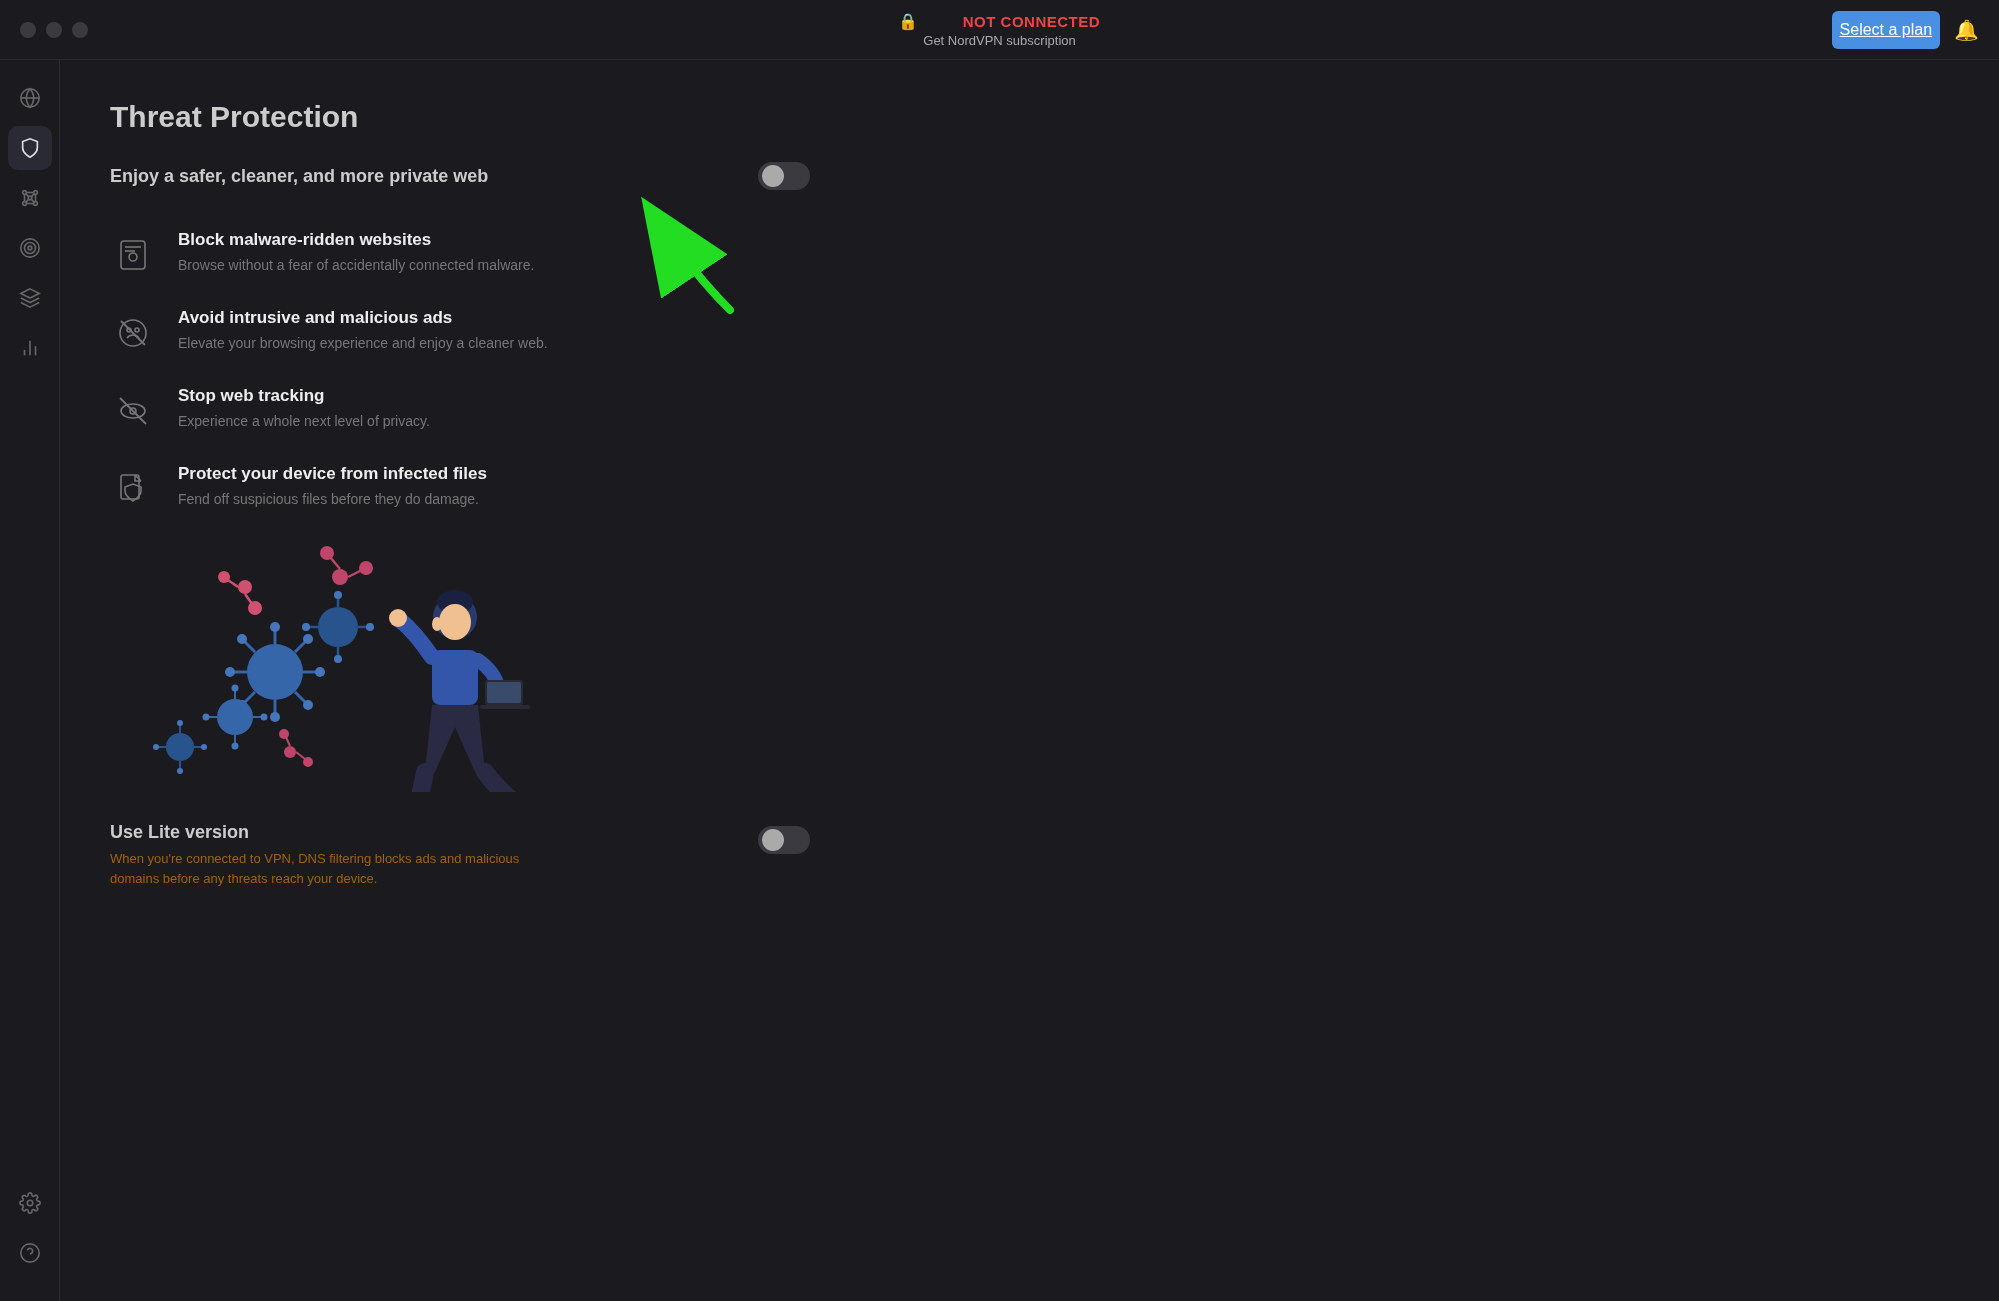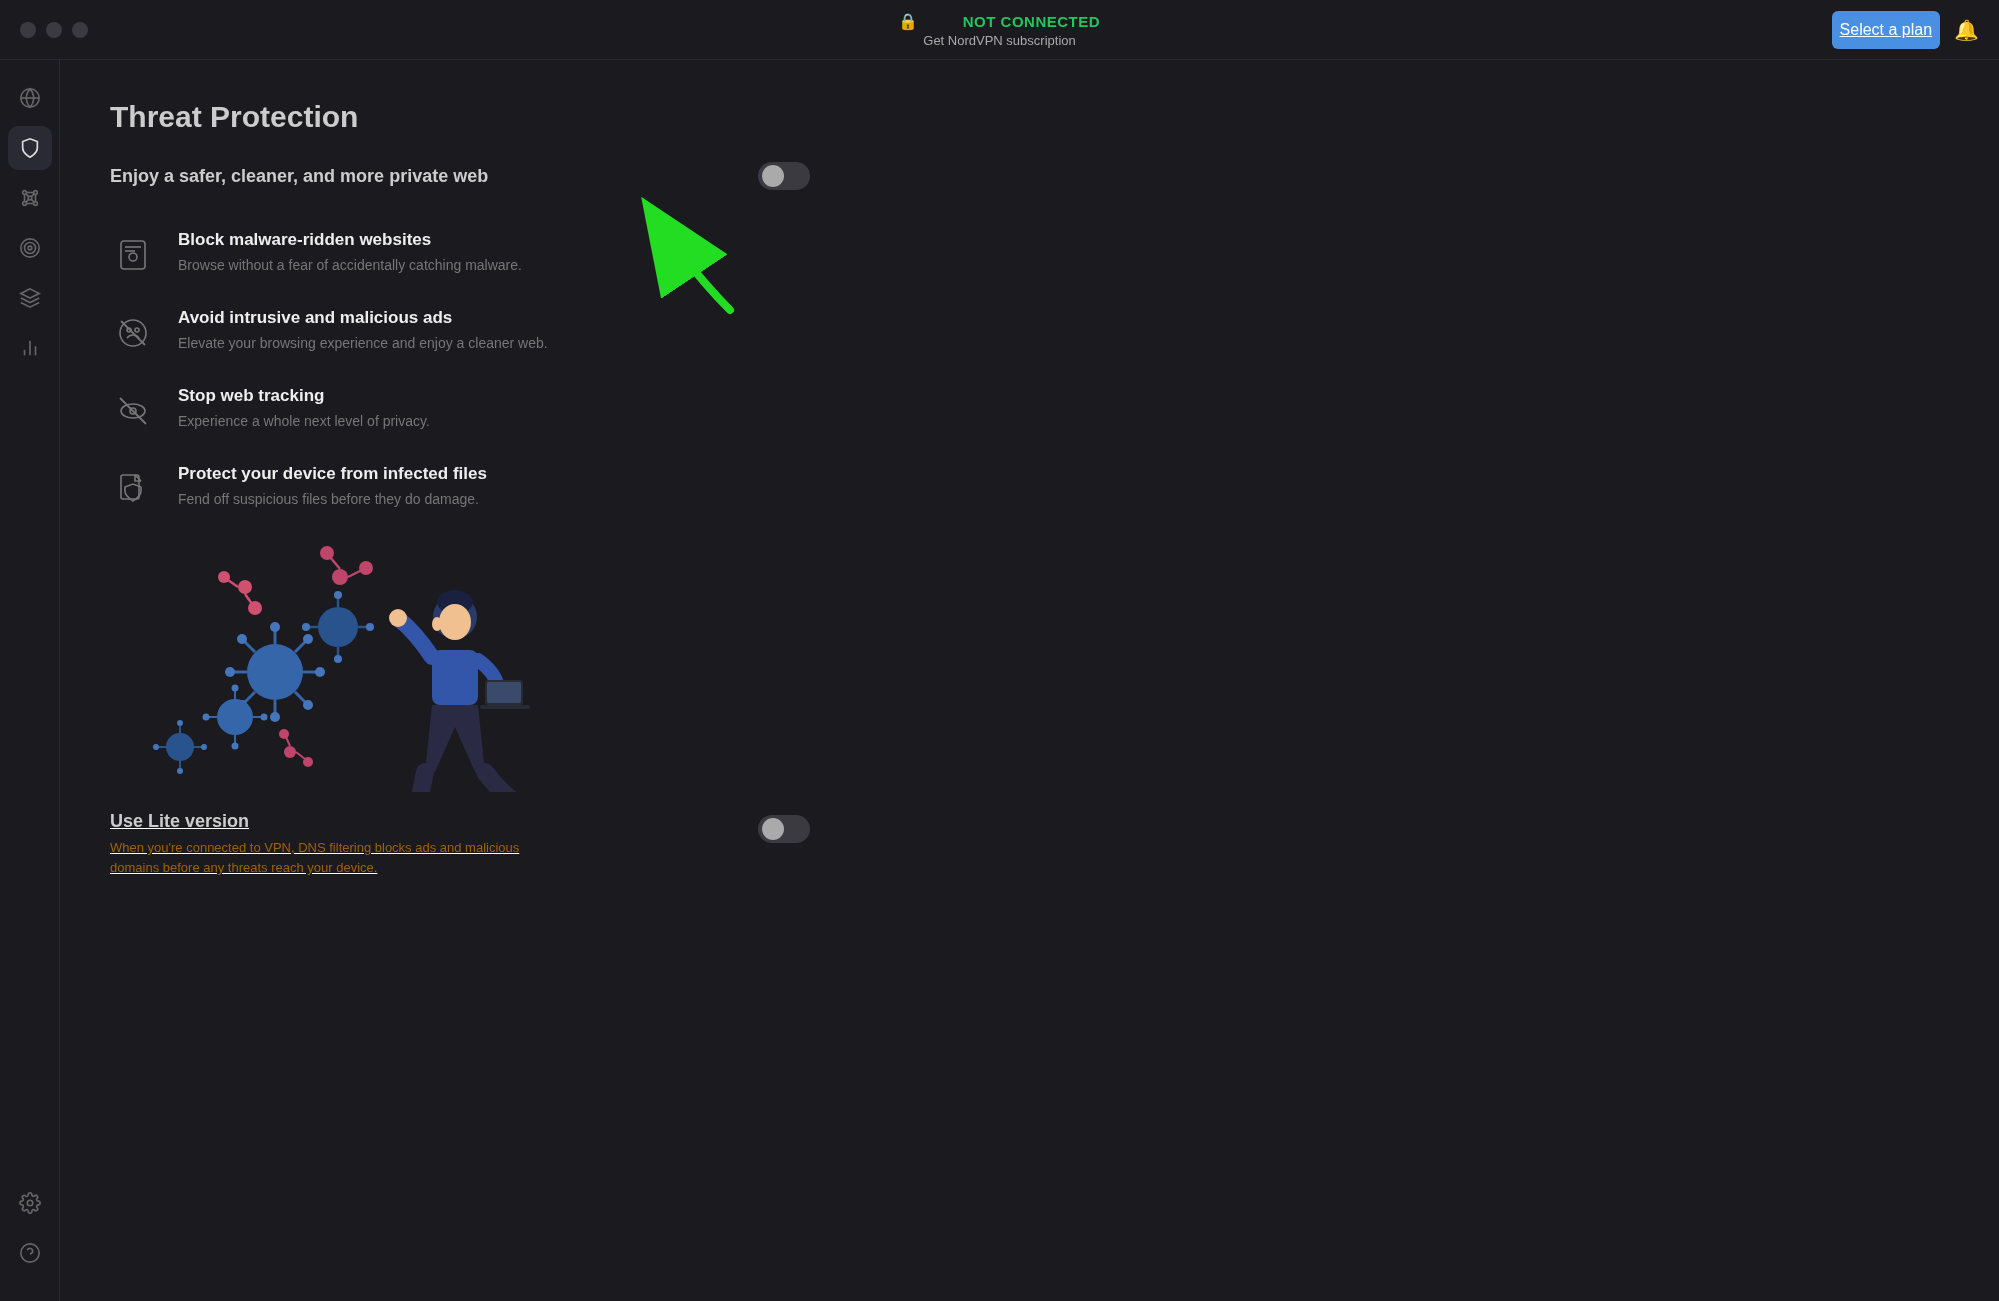--- a/index.html
+++ b/index.html
@@ -61,21 +61,21 @@
       align-items: center;
       gap: 8px;
     }
 
     .lock-icon-red {
       color: #e05050;
       font-size: 16px;
     }
 
     .not-connected-text {
-      color: #22c55e;
+      color: #ef4444;
       font-size: 15px;
       font-weight: 600;
       letter-spacing: 0.5px;
       padding-left: 36px;
     }
 
     .subscription-text {
       color: #aaa;
       font-size: 13px;
     }
@@ -254,22 +254,21 @@
     .illustration-wrap {
       margin-top: 10px;
       margin-left: -20px;
       width: 500px;
       height: 280px;
       position: relative;
     }
 
     
     .lite-version-section {
-      margin-top: 9px;
-      text-decoration: underline;
+      margin-top: 20px;
     }
 
     .lite-version-section h3 {
       font-size: 18px;
       font-weight: 600;
       color: #ccc;
       margin-bottom: 6px;
     }
 
     .lite-version-section p {
@@ -428,21 +427,21 @@
           <div class="feature-icon-wrap">
             <svg width="36" height="36" viewBox="0 0 36 36" fill="none" stroke="#777" stroke-width="1.6">
               <rect x="6" y="4" width="24" height="28" rx="3"></rect>
               <circle cx="18" cy="20" r="4"></circle>
               <line x1="10" y1="10" x2="26" y2="10"></line>
               <line x1="10" y1="14" x2="20" y2="14"></line>
             </svg>
           </div>
           <div class="feature-text">
             <h3>Block malware-ridden websites</h3>
-            <p>Browse without a fear of accidentally catching malware.</p>
+            <p>Browse without a fear of accidentally connected malware.</p>
           </div>
         </div>
 
         <div class="feature-item">
           <div class="feature-icon-wrap">
             <svg width="36" height="36" viewBox="0 0 36 36" fill="none" stroke="#777" stroke-width="1.6">
               <circle cx="18" cy="18" r="13"></circle>
               <circle cx="14" cy="15" r="2"></circle>
               <circle cx="22" cy="15" r="2"></circle>
               <path d="M12 23s2-3 6-3 6 3 6 3"></path>

